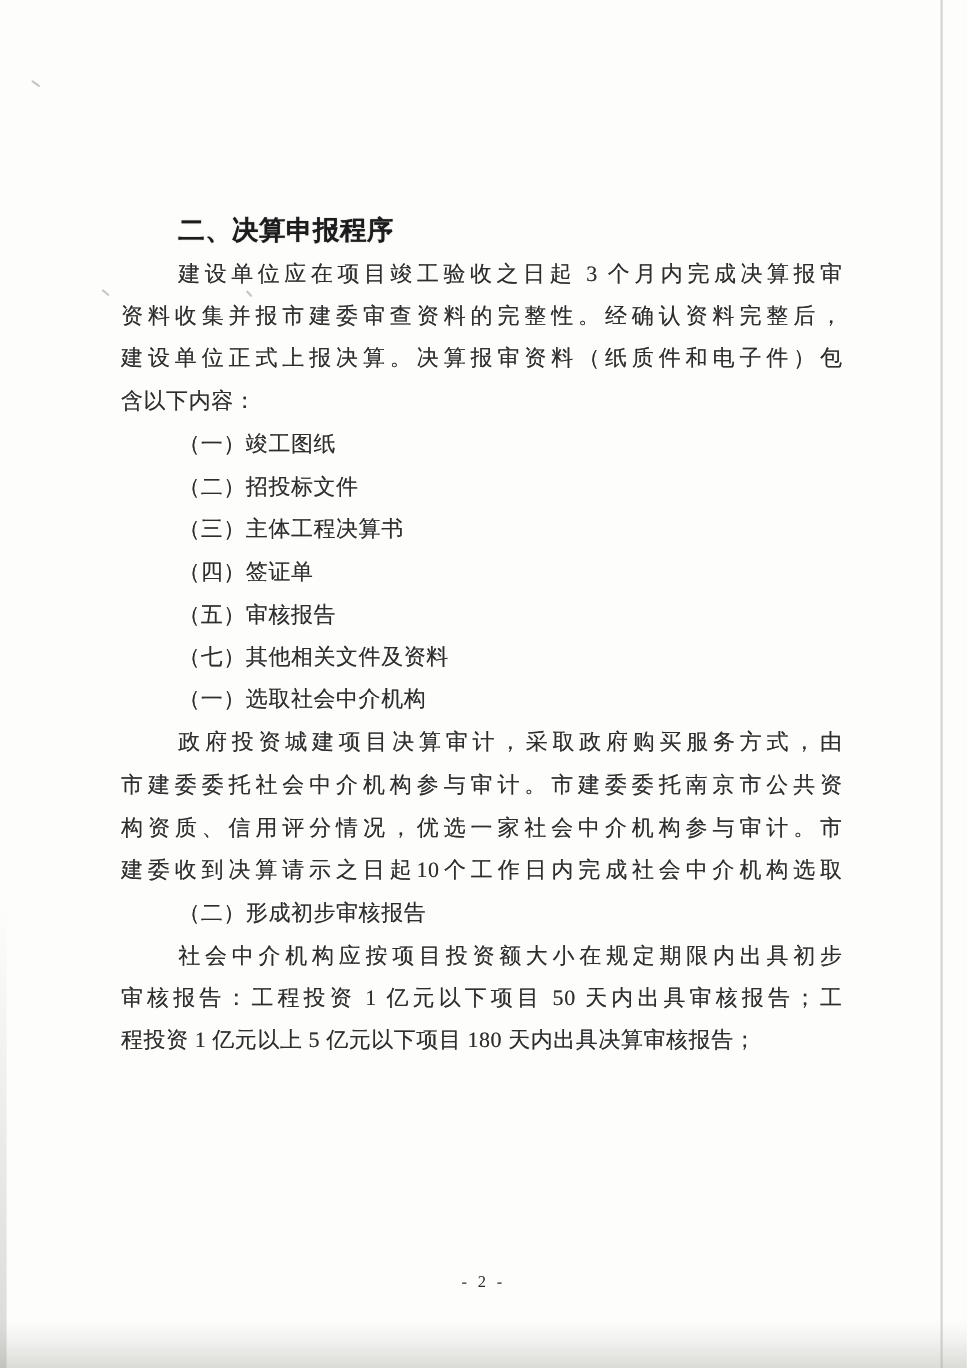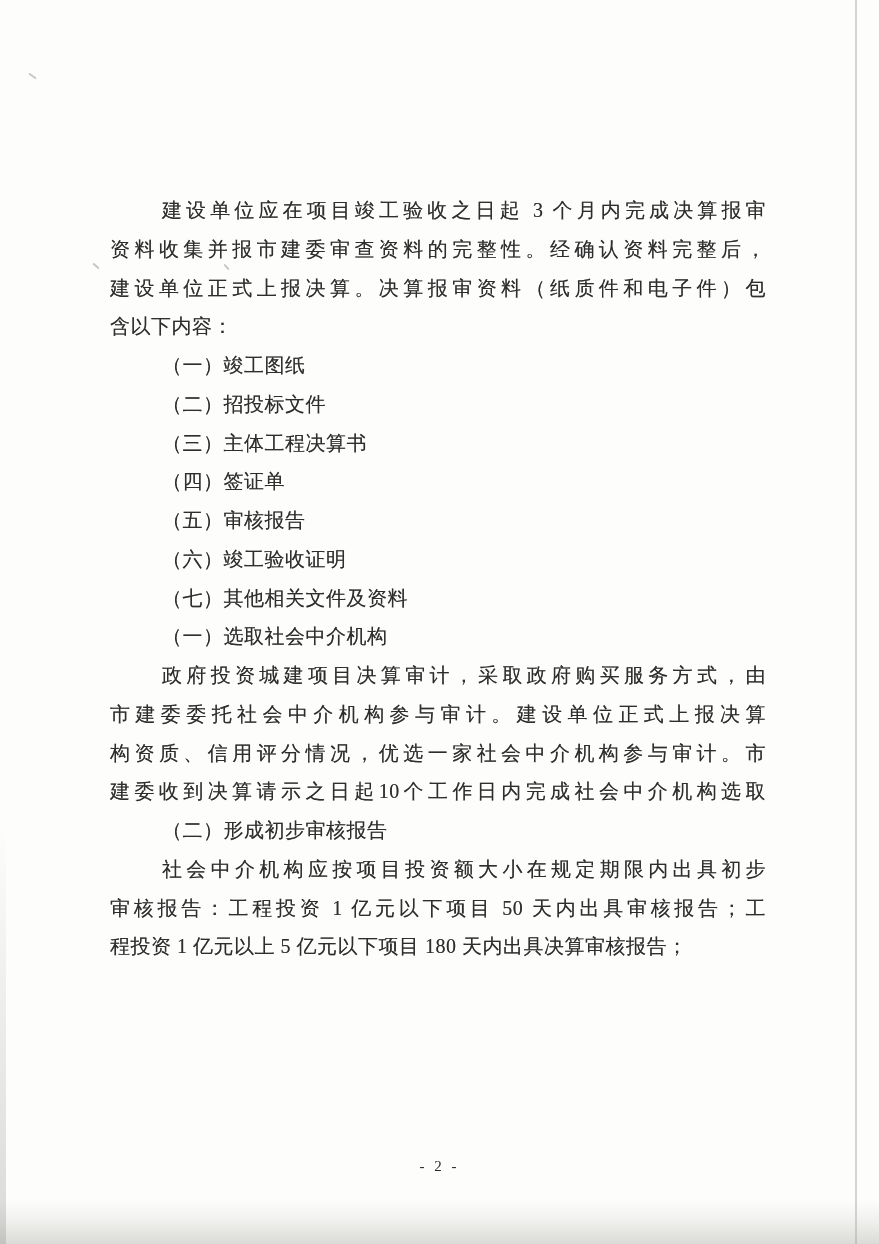--- a/index.html
+++ b/index.html
@@ -87,39 +87,39 @@
   .speck-2 { left: 92px;  top: 265px; width: 8px;  height: 2px; transform: rotate(40deg); }
   .speck-3 { left: 223px; top: 266px; width: 7px;  height: 2px; transform: rotate(48deg); }
 </style>
 </head>
 <body>
 
 <div class="page">
 
   <div class="content">
 
+    <div class="line heading indent">二、决算申报程序</div>
 
     <div class="line justify indent">建设单位应在项目竣工验收之日起 3 个月内完成决算报审</div>
     <div class="line justify">资料收集并报市建委审查资料的完整性。经确认资料完整后，</div>
     <div class="line justify">建设单位正式上报决算。决算报审资料（纸质件和电子件）包</div>
     <div class="line">含以下内容：</div>
 
     <div class="line indent">（一）竣工图纸</div>
     <div class="line indent">（二）招投标文件</div>
     <div class="line indent">（三）主体工程决算书</div>
     <div class="line indent">（四）签证单</div>
     <div class="line indent">（五）审核报告</div>
-    <div class="line indent">（六）竣工验收证明</div>
     <div class="line indent">（七）其他相关文件及资料</div>
 
 
     <div class="line indent">（一）选取社会中介机构</div>
 
     <div class="line justify indent">政府投资城建项目决算审计，采取政府购买服务方式，由</div>
-    <div class="line justify">市建委委托社会中介机构参与审计。建设单位正式上报决算</div>
+    <div class="line justify">市建委委托社会中介机构参与审计。市建委委托南京市公共资</div>
     <div class="line justify">构资质、信用评分情况，优选一家社会中介机构参与审计。市</div>
     <div class="line justify">建委收到决算请示之日起10个工作日内完成社会中介机构选取</div>
 
     <div class="line indent">（二）形成初步审核报告</div>
 
     <div class="line justify indent">社会中介机构应按项目投资额大小在规定期限内出具初步</div>
     <div class="line justify">审核报告：工程投资 1 亿元以下项目 50 天内出具审核报告；工</div>
     <div class="line">程投资 1 亿元以上 5 亿元以下项目 180 天内出具决算审核报告；</div>
 
   </div>

